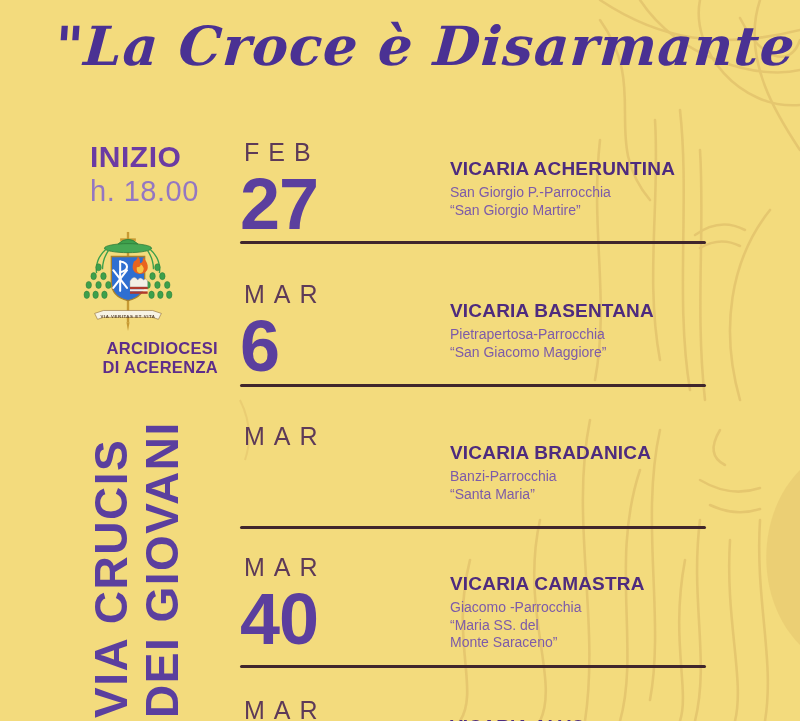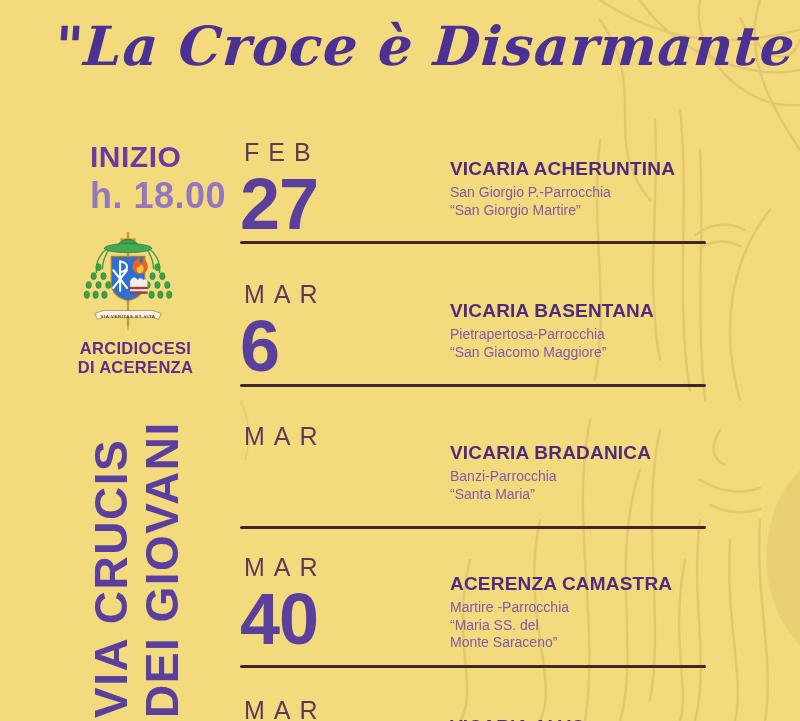--- a/index.html
+++ b/index.html
@@ -12,24 +12,24 @@
   .title{
     position:absolute;left:55px;top:14px;width:690px;margin:0;
     text-align:center;
     font-family:"DejaVu Serif",serif;font-style:italic;font-weight:700;
     font-size:54px;letter-spacing:1px;color:#4a3193;
     transform:skewX(-4deg);
     white-space:nowrap;
   }
   .inizio{position:absolute;left:90px;top:140px;line-height:1.15;}
   .inizio-label{font-size:30px;font-weight:800;color:#6b3ba3;letter-spacing:.5px;}
-  .inizio-time{font-size:36px;font-weight:700;color:#9477c2;letter-spacing:.5px;}
+  .inizio-time{font-size:29px;font-weight:400;color:#9477c2;letter-spacing:.5px;}
   .crest{position:absolute;left:78px;top:230px;width:100px;height:106px;}
   .diocese{
-    position:absolute;left:53px;top:339px;width:165px;text-align:center;
+    position:absolute;left:53px;top:339px;width:165px;text-align:right;
     font-size:16.5px;font-weight:800;color:#5e2d8a;line-height:1.18;letter-spacing:.3px;
   }
   .vertical-title{
     position:absolute;left:86px;top:718px;width:324px;height:110px;
     transform:rotate(-90deg);transform-origin:0 0;
     font-size:46px;font-weight:800;color:#5b3f9e;
     letter-spacing:1.5px;line-height:1.1;white-space:nowrap;
   }
   .row{position:absolute;left:240px;width:470px;height:110px;}
   .r1{top:138px;} .r2{top:280px;} .r3{top:422px;} .r4{top:553px;} .r5{top:696px;height:25px;}
@@ -197,22 +197,22 @@
       <div class="line">Banzi-Parrocchia</div>
       <div class="line">“Santa Maria”</div>
     </div>
   </div>
   <div class="sep s3"></div>
 
   <div class="row r4">
     <div class="month">MAR</div>
     <div class="day">40</div>
     <div class="info">
-      <div class="vicaria">ACERENZA CAMASTRA</div>
-      <div class="line">Martire -Parrocchia</div>
+      <div class="vicaria">VICARIA CAMASTRA</div>
+      <div class="line">Giacomo -Parrocchia</div>
       <div class="line">“Maria SS. del</div>
       <div class="line">Monte Saraceno”</div>
     </div>
   </div>
   <div class="sep s4"></div>
 
   <div class="row r5">
     <div class="month">MAR</div>
     <div class="info">
       <div class="vicaria">VICARIA ALVO</div>

